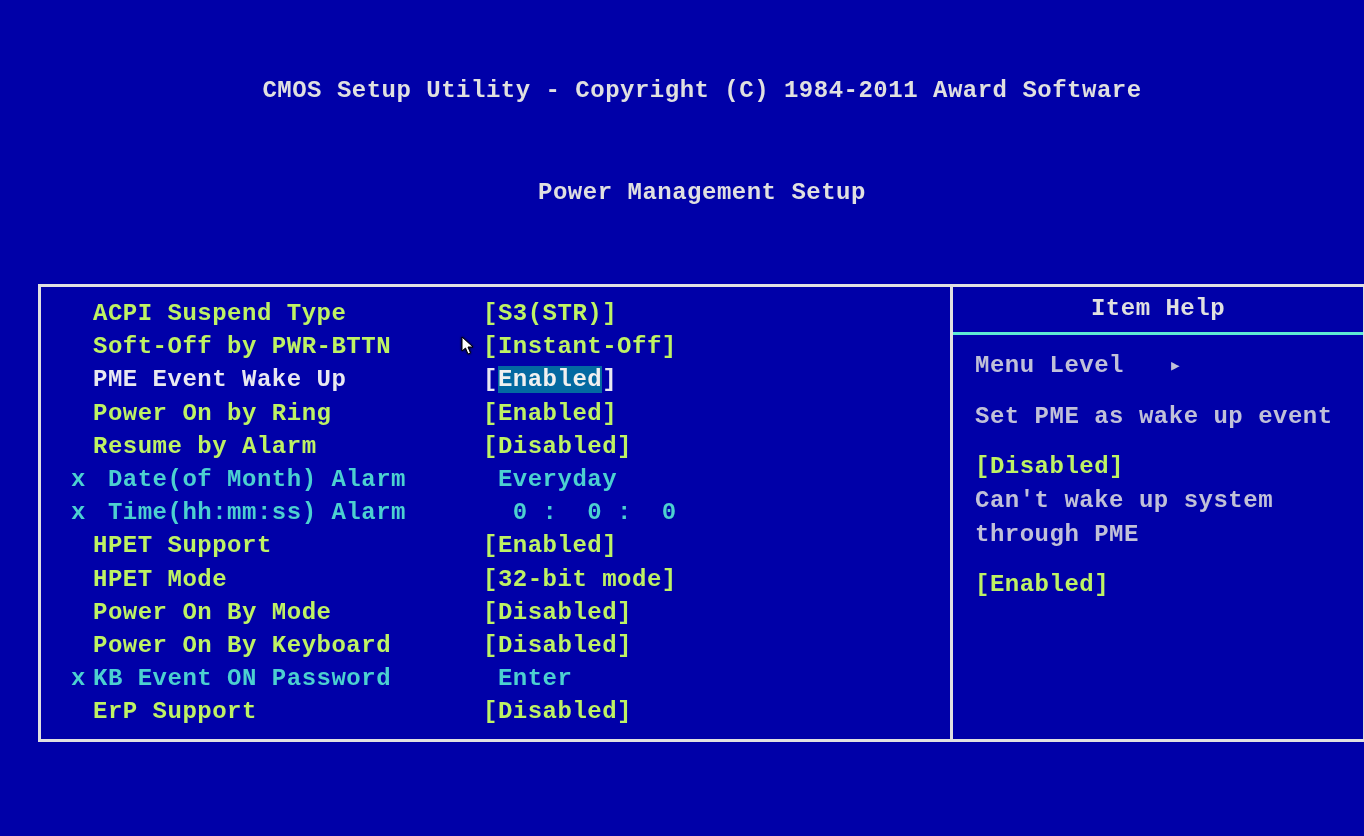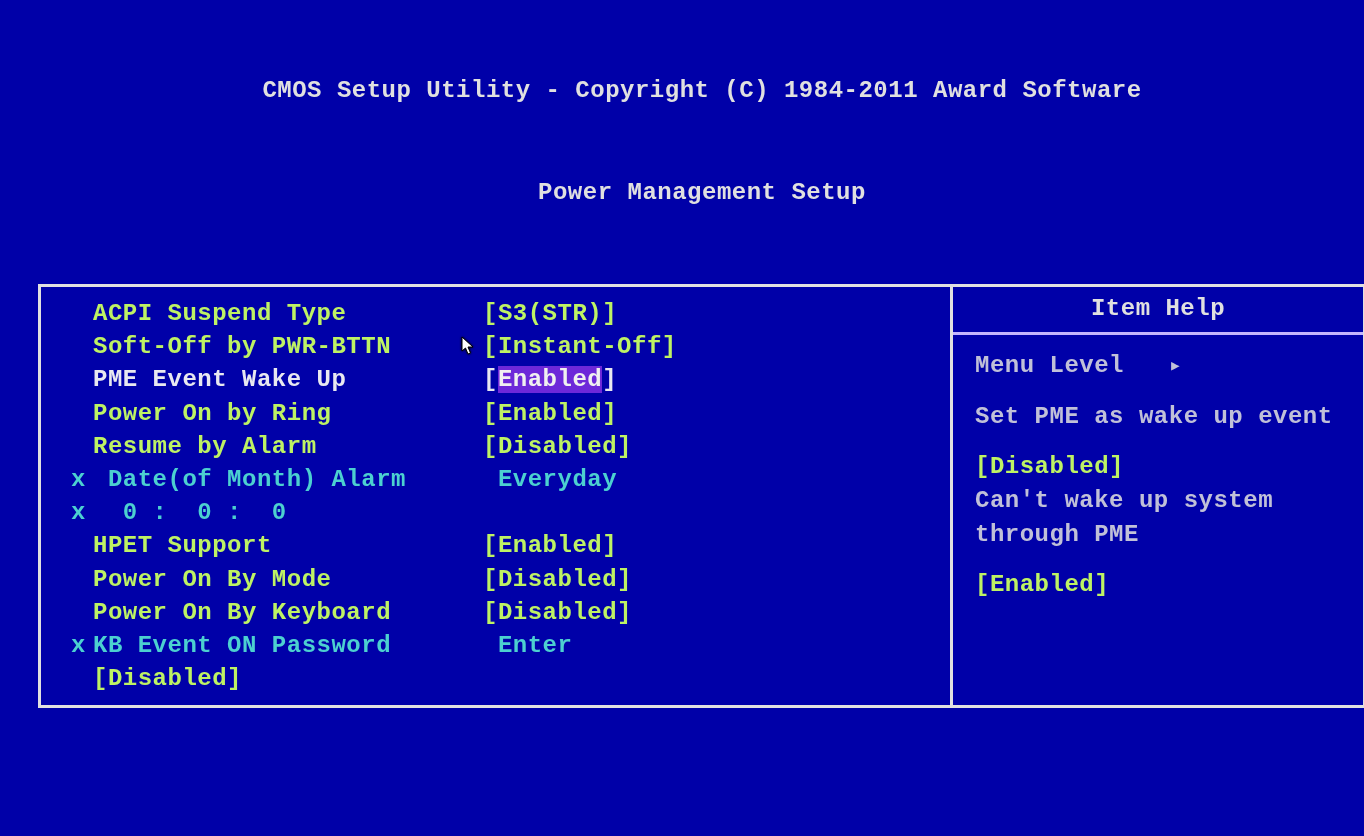--- a/index.html
+++ b/index.html
@@ -40,21 +40,21 @@
   }
   .right-pane {
     width: 410px;
     display: flex;
     flex-direction: column;
   }
   .help-title {
     text-align: center;
     color: #e0e0e0;
     padding: 8px 0 10px 0;
-    border-bottom: 3px solid #c4b5fd;
+    border-bottom: 3px solid #5eead4;
   }
   .help-body {
     padding: 14px 22px;
     color: #c0c0d8;
     line-height: 34px;
   }
   .row {
     display: flex;
     line-height: 33.2px;
     white-space: pre;
@@ -62,21 +62,21 @@
   .marker {
     width: 22px;
     text-align: left;
   }
   .label { width: 390px; }
   .value { }
   .yellow { color: #bef264; }
   .teal   { color: #4cd0d0; }
   .white  { color: #e8e8f0; }
   .sel span.selbg {
-    background: #6d28d9;
+    background: #0369a1;
     color: #f0f0f0;
     padding: 0 0px;
   }
   .footer {
     color: #e0e0e0;
     padding: 6px 0 0 0;
     line-height: 30px;
     white-space: pre;
     text-align: left;
     font-size: 23px;
@@ -104,26 +104,27 @@
   <div class="main">
 
     <div class="left-pane" id="settings-pane">
 
     <div class="row"><span class="marker yellow"></span><span class="label yellow">ACPI Suspend Type</span><span class="value yellow">[S3(STR)]</span></div>
         <div class="row"><span class="marker yellow"></span><span class="label yellow">Soft-Off by PWR-BTTN</span><span class="value yellow">[Instant-Off]</span></div>
         <div class="row"><span class="marker yellow"></span><span class="label white">PME Event Wake Up</span><span class="value white sel">[<span class="selbg">Enabled</span>]</span></div>
         <div class="row"><span class="marker yellow"></span><span class="label yellow">Power On by Ring</span><span class="value yellow">[Enabled]</span></div>
         <div class="row"><span class="marker yellow"></span><span class="label yellow">Resume by Alarm</span><span class="value yellow">[Disabled]</span></div>
         <div class="row"><span class="marker teal">x</span><span class="label teal"> Date(of Month) Alarm</span><span class="value teal"> Everyday</span></div>
-        <div class="row"><span class="marker teal">x</span><span class="value teal">  0 :  0 :  0</span></div>
+        <div class="row"><span class="marker teal">x</span><span class="label teal"> Time(hh:mm:ss) Alarm</span><span class="value teal">  0 :  0 :  0</span></div>
         <div class="row"><span class="marker yellow"></span><span class="label yellow">HPET Support</span><span class="value yellow">[Enabled]</span></div>
+        <div class="row"><span class="marker yellow"></span><span class="label yellow">HPET Mode</span><span class="value yellow">[32-bit mode]</span></div>
         <div class="row"><span class="marker yellow"></span><span class="label yellow">Power On By Mode</span><span class="value yellow">[Disabled]</span></div>
         <div class="row"><span class="marker yellow"></span><span class="label yellow">Power On By Keyboard</span><span class="value yellow">[Disabled]</span></div>
         <div class="row"><span class="marker teal">x</span><span class="label teal">KB Event ON Password</span><span class="value teal"> Enter</span></div>
-        <div class="row"><span class="marker yellow"></span><span class="value yellow">[Disabled]</span></div>
+        <div class="row"><span class="marker yellow"></span><span class="label yellow">ErP Support</span><span class="value yellow">[Disabled]</span></div>
       </div>
 
     <div class="right-pane">
       <div class="help-title">Item Help</div>
       <div class="help-body">
         <div>
           <span>Menu Level</span>&nbsp;&nbsp;&nbsp;<span class="arrow-right"></span>
         </div>
         <div class="gap"></div>
         <div style="white-space:normal;">Set PME as wake up event</div>

